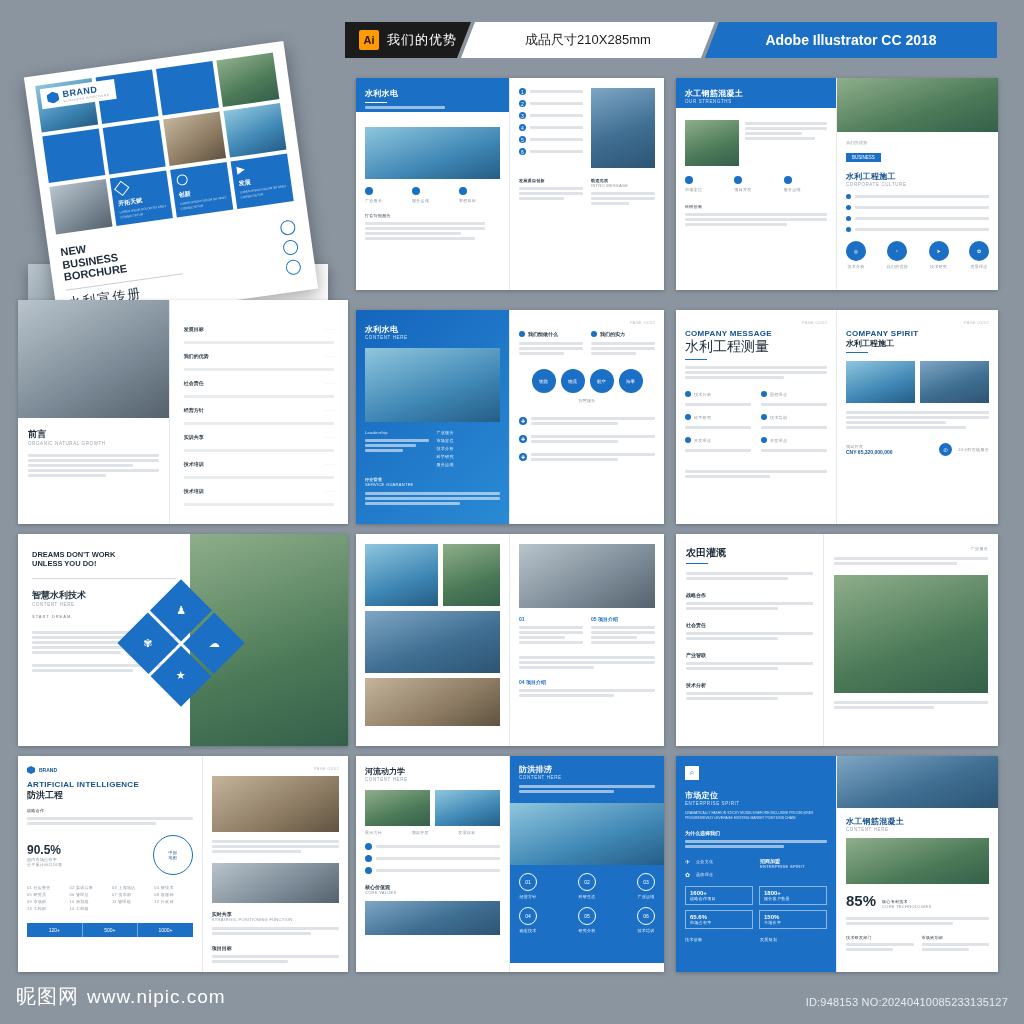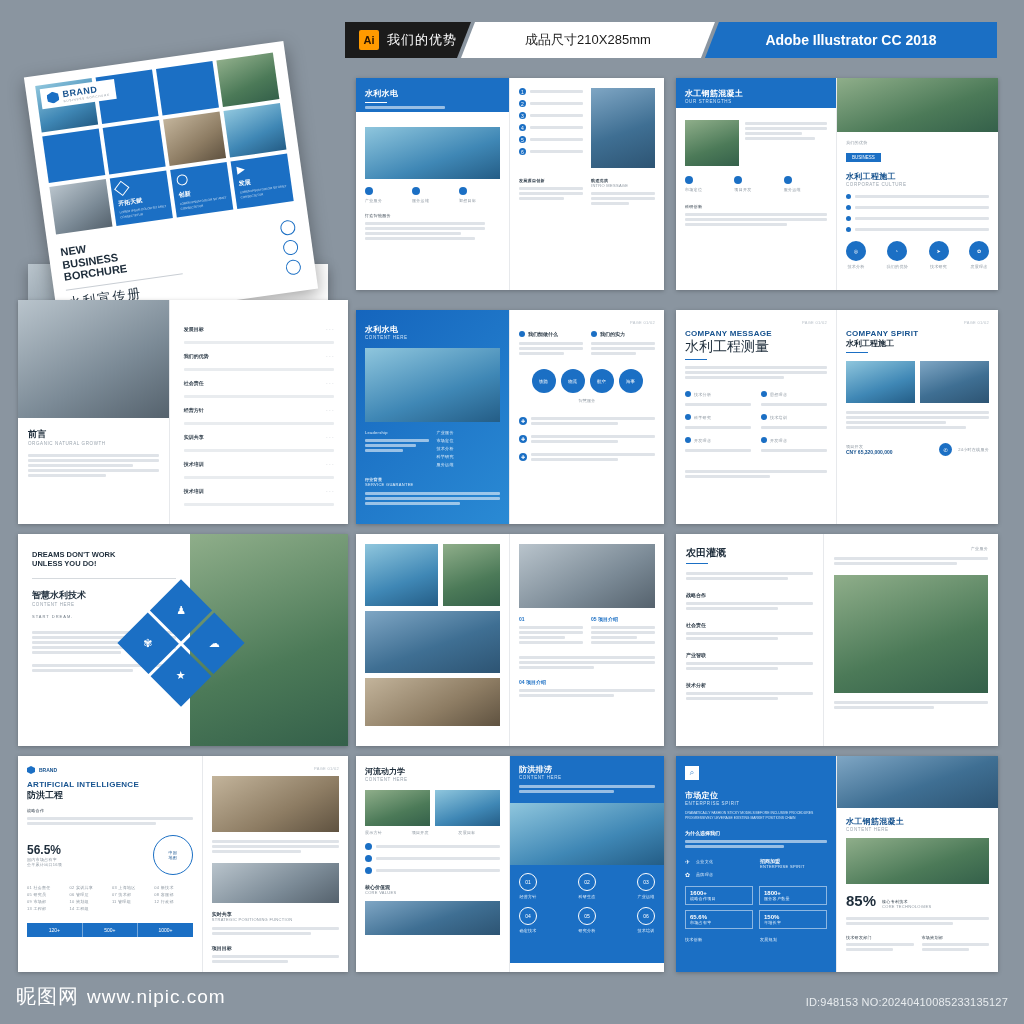--- a/index.html
+++ b/index.html
@@ -623,21 +623,21 @@
         <div class="hexlogo" style="width:8px;height:8px"></div>
         <div style="font-size:5px;font-weight:bold;color:#17538f">BRAND</div>
       </div>
       <div class="ttl" style="margin-top:6px">ARTIFICIAL INTELLIGENCE</div>
       <div style="font-size:9px;font-weight:bold;color:#1d2c3a">防洪工程</div>
       <div class="tiny" style="margin-top:6px;color:#2c3a47">战略合作</div>
       <div class="bar" style="margin-top:4px"></div>
         <div class="bar" style="width:78%"></div>
       <div style="display:flex;align-items:center;gap:10px;margin-top:10px">
         <div>
-          <div style="font-size:12px;font-weight:bold;color:#1d2c3a">56.5%</div>
+          <div style="font-size:12px;font-weight:bold;color:#1d2c3a">90.5%</div>
           <div class="tiny">国内市场占有率</div>
           <div class="tiny">全年累计出口16项</div>
         </div>
         <div style="margin-left:auto;text-align:center">
           <div class="circ-out" style="width:38px;height:38px;display:flex;flex-direction:column;align-items:center;justify-content:center">
             <div class="tiny" style="color:#17538f">中国</div>
             <div class="tiny" style="color:#17538f">地图</div>
           </div>
         </div>
       </div>

